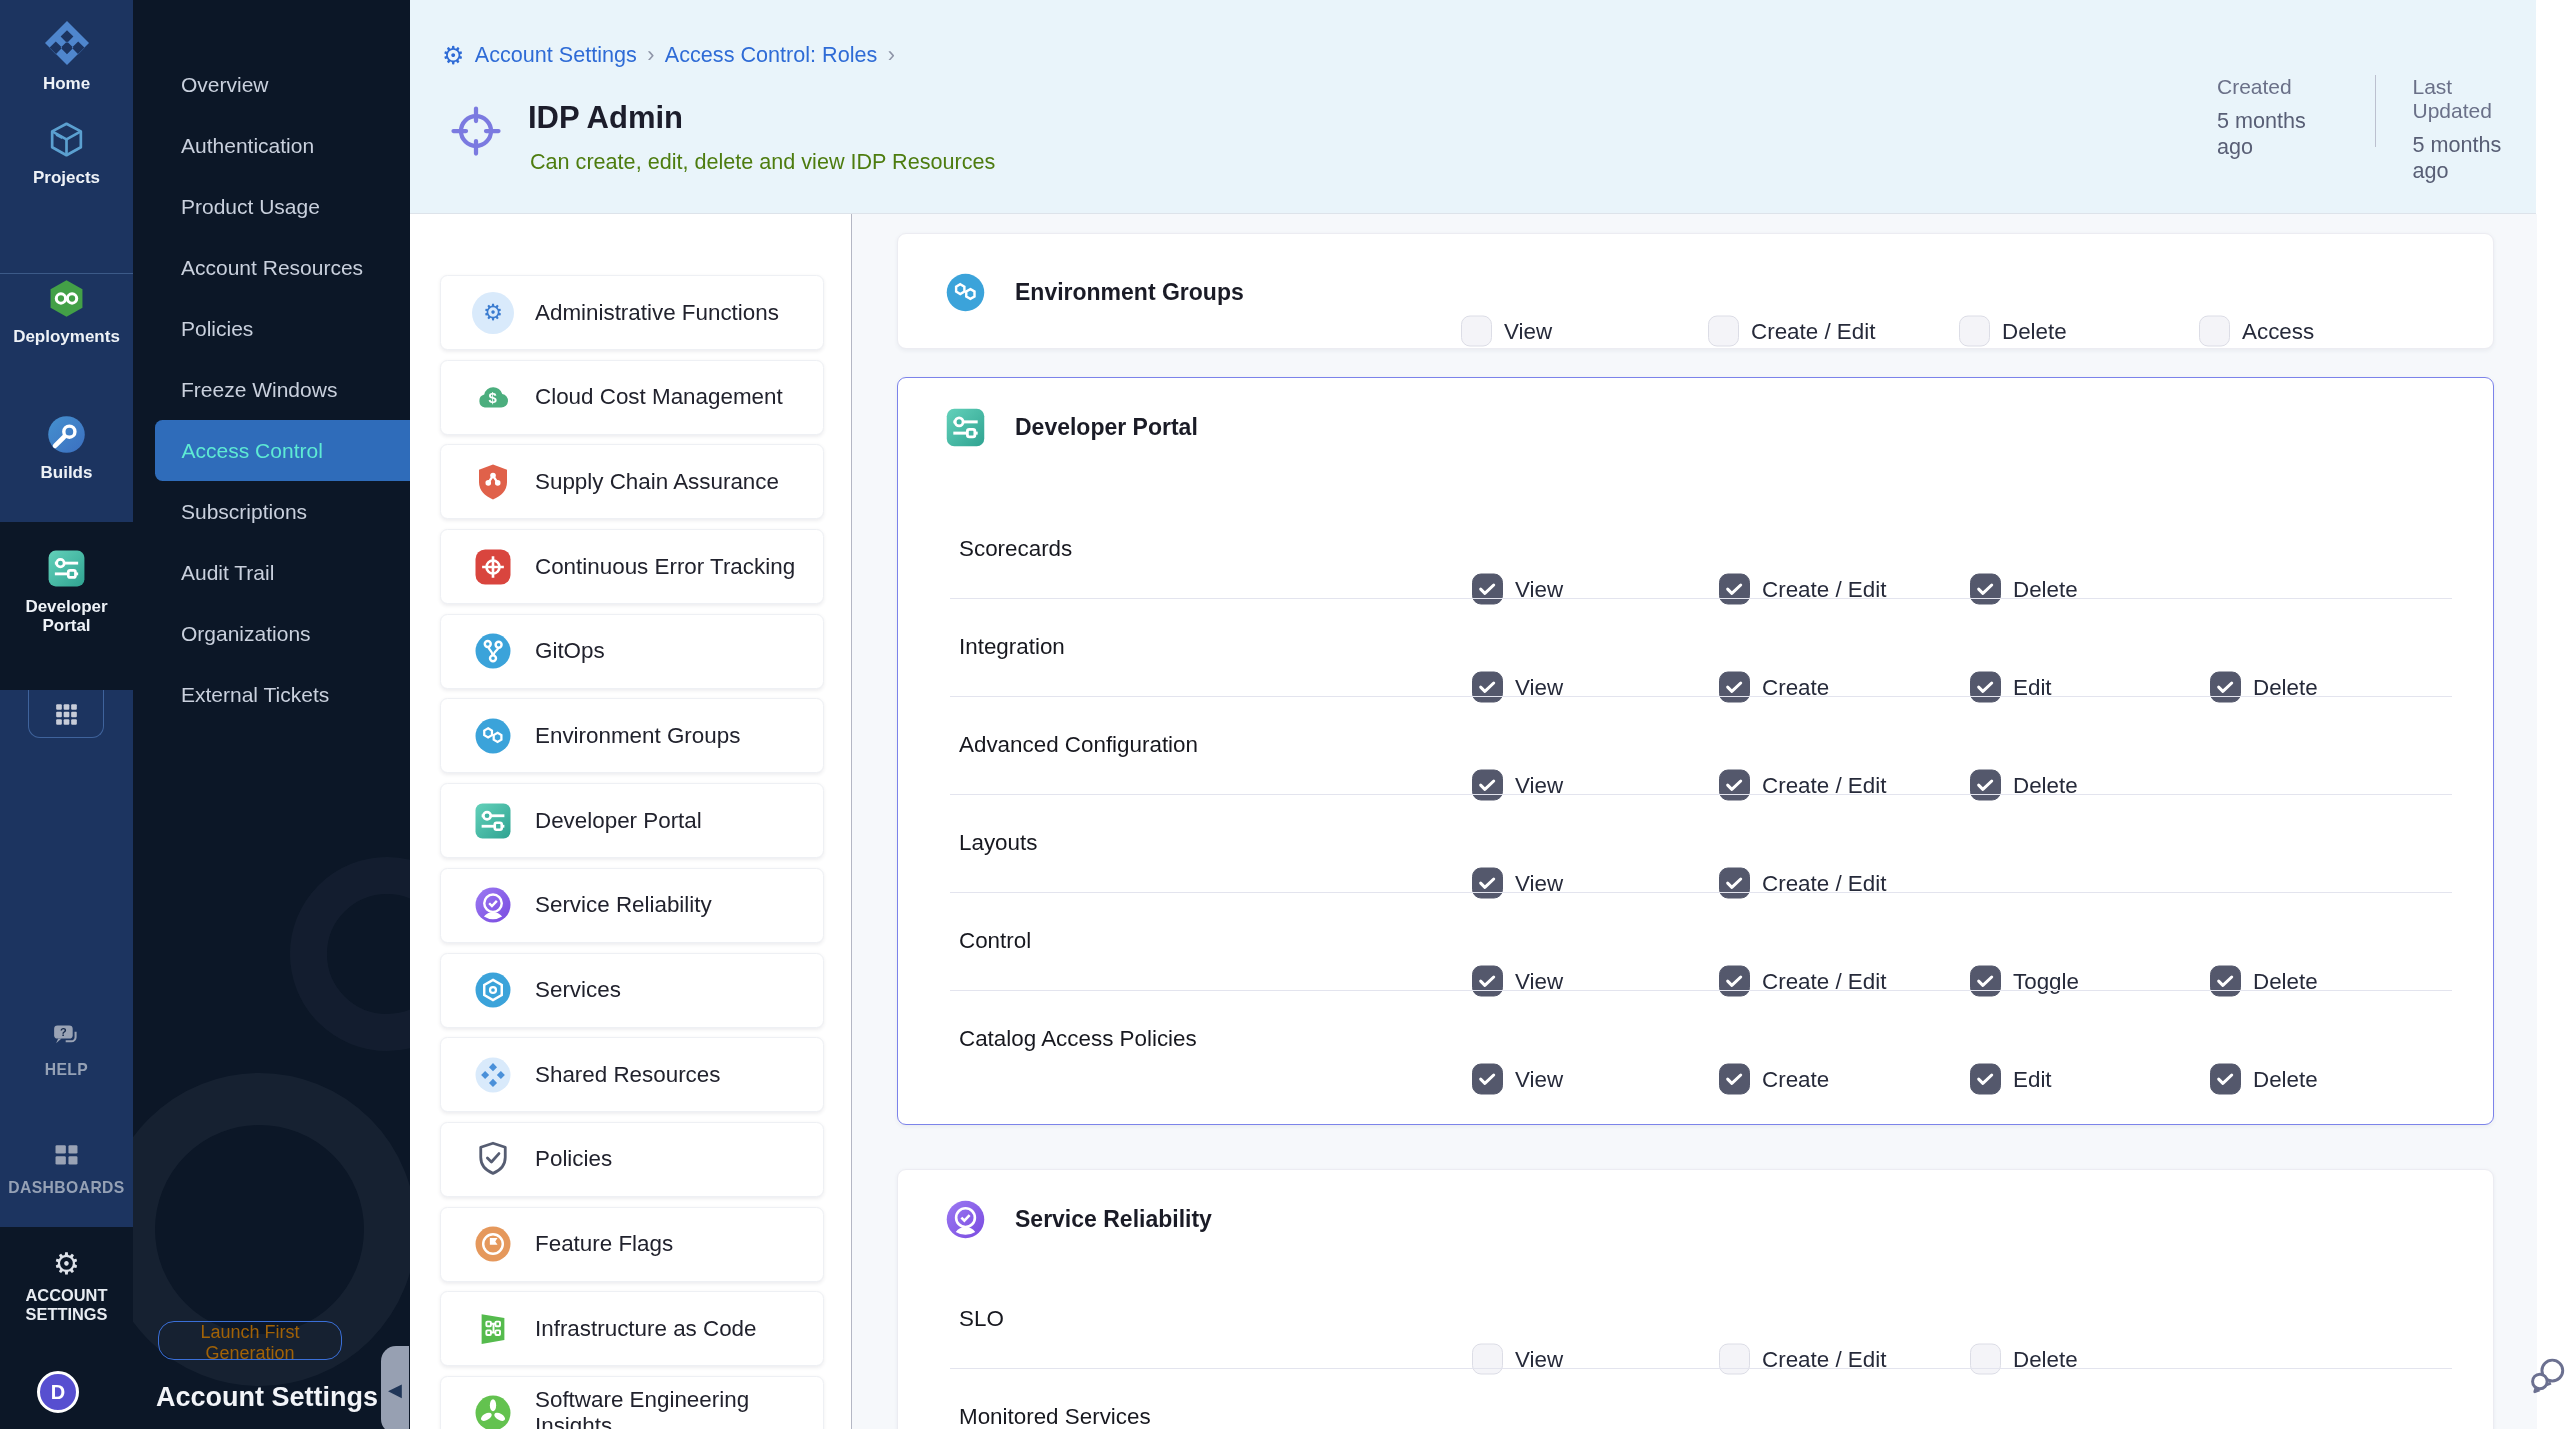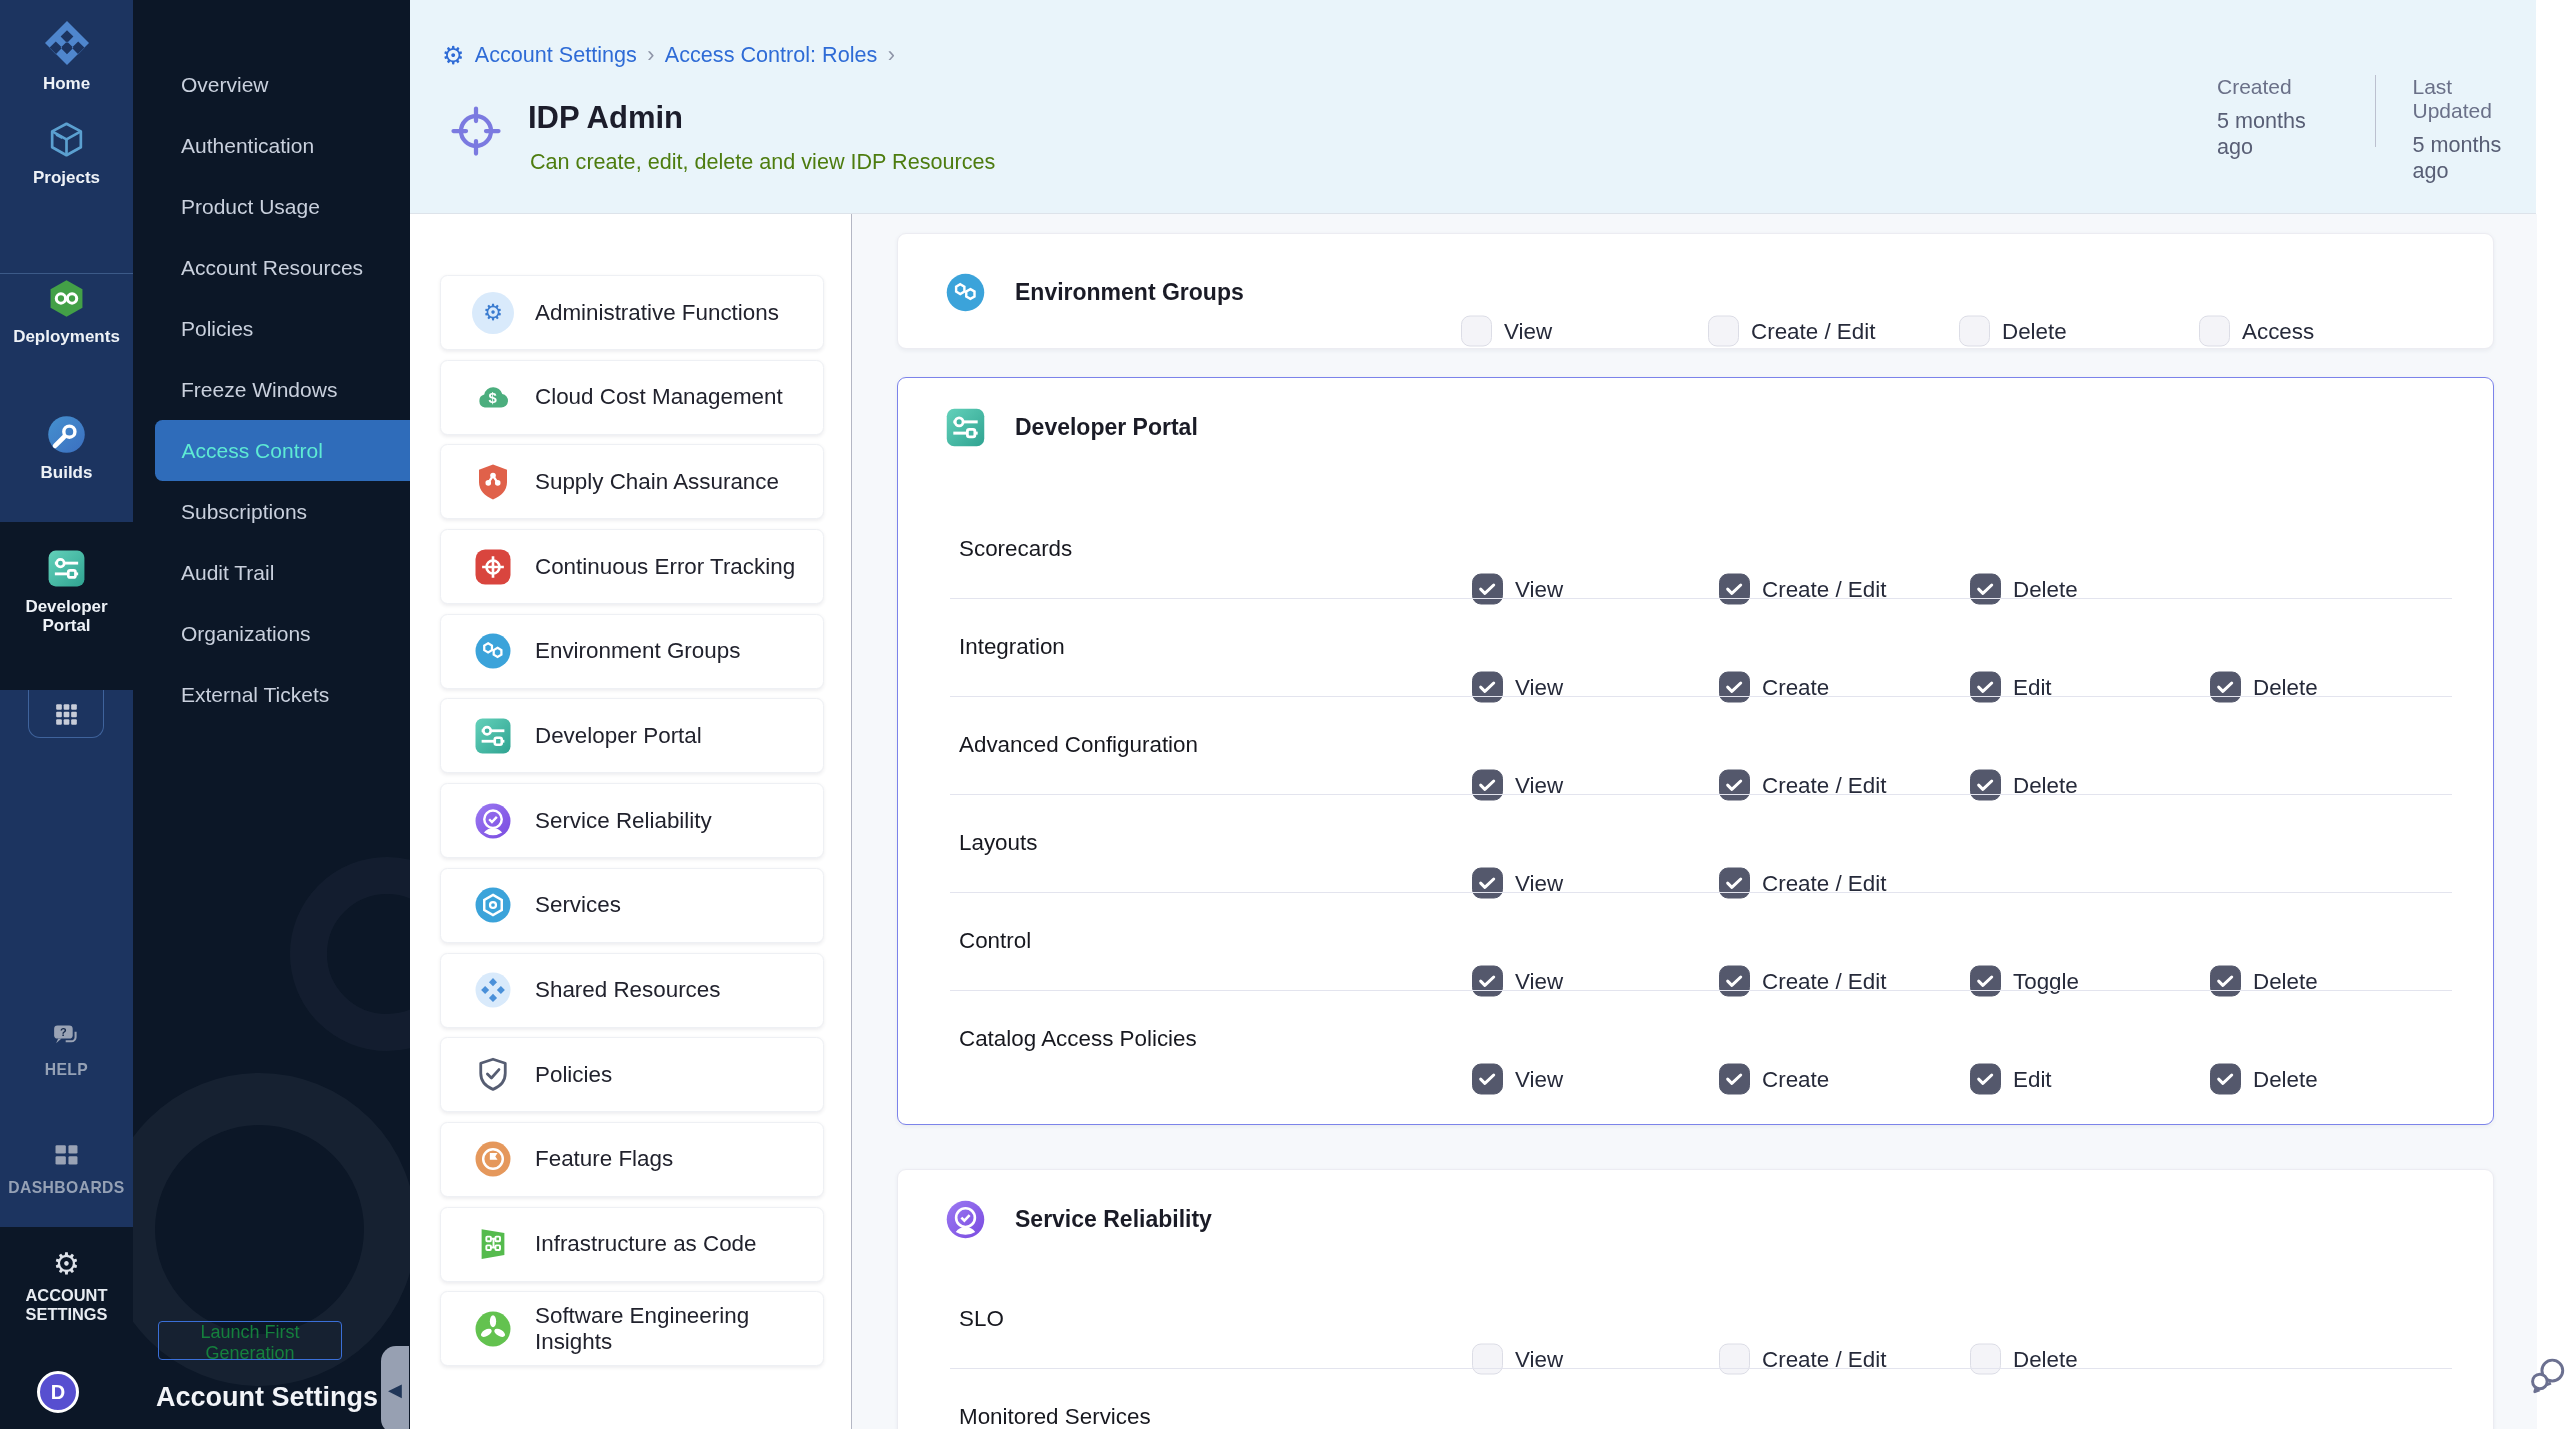--- a/index.html
+++ b/index.html
@@ -30,21 +30,21 @@
   
   .sidebar { position:absolute; left:133px; top:0; width:277px; height:1430px; background:#0c1727; z-index:4; overflow:hidden; }
   .menu { position:absolute; top:54px; left:0; width:277px; }
   .menu-item { height:61px; line-height:61px; padding-left:48px; font-size:21px; color:#c9d0dd; cursor:pointer; position:relative; }
   .menu-item.sel { background:#2f6cba; color:#5eead4; margin-left:21.6px; padding-left:27px; border-radius:7.5px 0 0 7.5px; }
   .watermark-ring { position:absolute; left:-30px; top:1073px; width:313px; height:313px; border-radius:50%;
     border:52px solid rgba(150,165,190,0.07); }
   .watermark-ring2 { position:absolute; left:157px; top:857px; width:194px; height:194px; border-radius:50%;
     border:37px solid rgba(150,165,190,0.05); }
   .launch-btn { position:absolute; left:25px; top:1321px; width:184px; height:39px;
-    border:1.5px solid #3a6fd8; border-radius:4px; background:transparent; color:#15803d;
+    border:1.5px solid #3a6fd8; border-radius:16px; background:transparent; color:#a16207;
     font-size:18px; font-family:"Liberation Sans",sans-serif; cursor:pointer; }
   .sb-title { position:absolute; left:23px; top:1382px; color:#f2f4f8; font-size:27px; font-weight:700; }
   .collapse-tab { position:absolute; left:248px; top:1346px; width:28px; height:88px; background:#97a0b2;
     border-radius:15px 0 0 15px; display:flex; align-items:center; justify-content:center;
     color:#203658; font-size:18px; cursor:pointer; }
 
   
   .header { position:absolute; left:409px; top:0; width:2127px; height:214px; background:#e9f4fa; border-bottom:0.7px solid #dde3ea; }
   .crumbs { position:absolute; left:33px; top:42px; display:flex; align-items:center; gap:10.4px; }
   .crumb-gear { font-size:25px; color:#2e6bd6; line-height:25px; }
@@ -321,20 +321,32 @@
       <span class="res-icon">
         <svg width="42" height="42" viewBox="0 0 24 24">
             <rect x="2" y="2" width="20" height="20" rx="5.5" fill="#d9453e"></rect>
             <circle cx="12" cy="12" r="3.7" fill="none" stroke="#fff" stroke-width="1.5"></circle>
             <path d="M12 5.8v12.4M5.8 12h12.4" stroke="#fff" stroke-width="1.5"></path>
           </svg>
       </span>
       <span class="res-label">Continuous Error Tracking</span>
     </div>
 
+    <div class="res-card">
+      <span class="res-icon">
+        <svg width="42" height="42" viewBox="0 0 24 24">
+            <circle cx="12" cy="12" r="10" fill="#3ba3da"></circle>
+            <circle cx="9" cy="8" r="1.7" fill="none" stroke="#fff" stroke-width="1.4"></circle>
+            <circle cx="15.2" cy="8.4" r="1.7" fill="none" stroke="#fff" stroke-width="1.4"></circle>
+            <circle cx="12" cy="16.2" r="1.7" fill="none" stroke="#fff" stroke-width="1.4"></circle>
+            <path d="M9.4 9.7c.4 2.2 2.2 2 2.4 4.8M15 10.1c-.3 1.9-2.4 1.7-2.7 4.4" stroke="#fff" stroke-width="1.3" fill="none"></path>
+          </svg>
+      </span>
+      <span class="res-label">GitOps</span>
+    </div>
 
     <div class="res-card">
       <span class="res-icon">
         <svg width="42" height="42" viewBox="0 0 24 24">
             <circle cx="12" cy="12" r="10" fill="#3ba3da"></circle>
             <path d="M9.2 7.6l2.2 1.3v2.6l-2.2 1.3L7 11.5V8.9z" fill="none" stroke="#fff" stroke-width="1.3"></path>
             <path d="M14.6 10.2l2.2 1.3v2.6l-2.2 1.3-2.2-1.3v-2.6z" fill="none" stroke="#fff" stroke-width="1.3"></path>
           </svg>
       </span>
       <span class="res-label">Environment Groups</span>

